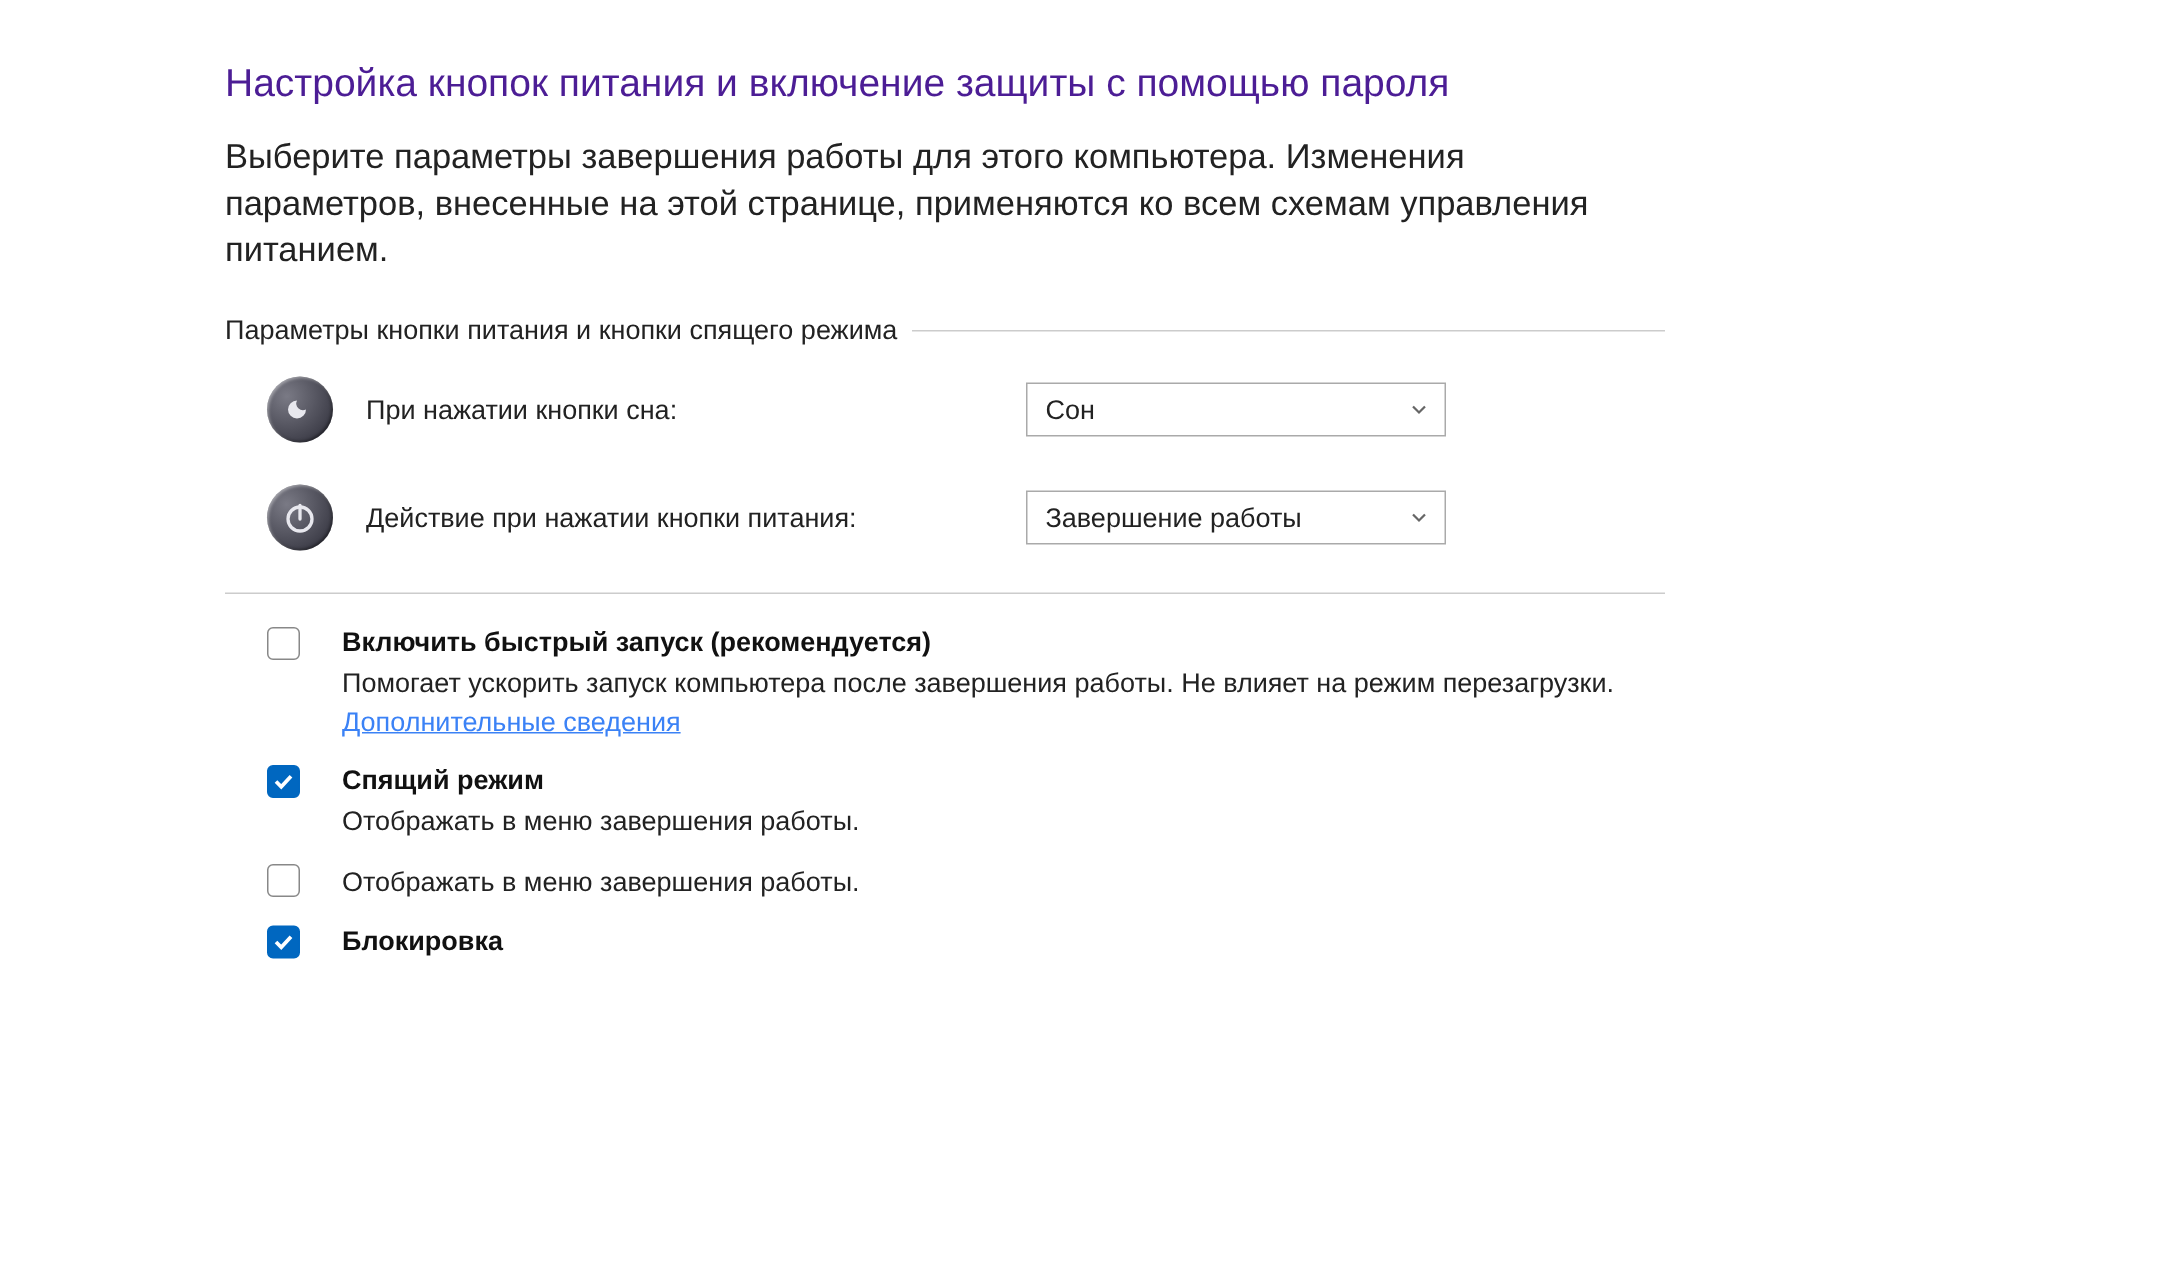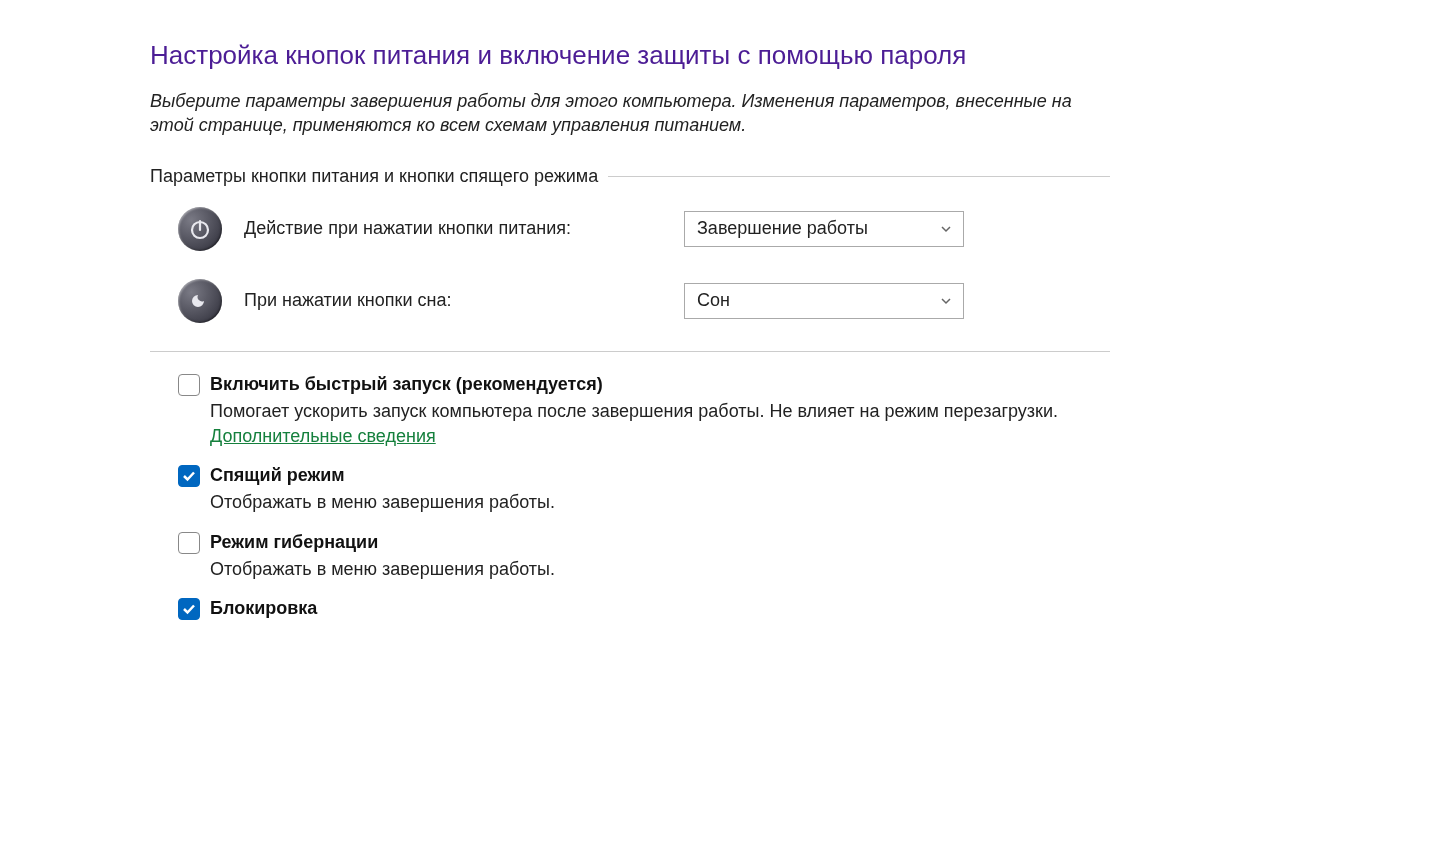--- a/index.html
+++ b/index.html
@@ -15,26 +15,25 @@
       padding: 40px 0 0 150px;
       width: 1440px;
     }
     .page-title {
       color: #4c1d95;
       font-size: 26px;
       font-weight: 400;
       margin-bottom: 18px;
     }
     .page-description {
-      font-size: 18px;
+      font-size: 23px;
       color: #222;
       line-height: 1.35;
       max-width: 960px;
       margin-bottom: 28px;
-      font-style: italic;
     }
     .section {
       margin-bottom: 28px;
     }
     .section-header {
       display: flex;
       align-items: center;
       margin-bottom: 20px;
       width: 960px;
       justify-content: space-between;
@@ -101,20 +100,21 @@
       height: 12px;
       stroke: #666;
       stroke-width: 1.5;
       fill: none;
     }
     .checkbox-item {
       display: flex;
       padding-left: 28px;
       margin-bottom: 14px;
       max-width: 960px;
+      gap: 18px;
     }
     .checkbox {
       width: 22px;
       height: 22px;
       border: 1.5px solid #888;
       border-radius: 4px;
       flex-shrink: 0;
       margin-right: 10px;
       margin-top: 2px;
       display: flex;
@@ -142,71 +142,71 @@
       color: #111;
       line-height: 1.4;
     }
     .checkbox-desc {
       font-size: 18px;
       color: #222;
       line-height: 1.4;
       margin-top: 2px;
     }
     .link {
-      color: #15803d;
+      color: #3b82f6;
       text-decoration: underline;
       cursor: pointer;
     }
   </style>
 </head>
 <body>
 
 <h1 class="page-title">Настройка кнопок питания и включение защиты с помощью пароля</h1>
 <p class="page-description">Выберите параметры завершения работы для этого компьютера. Изменения параметров, внесенные на этой странице, применяются ко всем схемам управления питанием.</p>
 
 <div class="section">
   <div class="section-header">
     <span class="section-title">Параметры кнопки питания и кнопки спящего режима</span>
     <div class="section-divider"></div>
+  </div>
+
+  <div class="button-row">
+    <div class="icon-circle">
+      <svg viewBox="0 0 24 24">
+          <path d="M16 12 A6 6 0 1 1 10 6 A4.5 4.5 0 0 0 16 12 Z" fill="#e8e8ee"></path>
+        </svg>
+    </div>
+    <span class="button-label">При нажатии кнопки сна:</span>
+    <div class="dropdown">
+      <span>Сон</span>
+      <span class="dropdown-chevron">
+        <svg viewBox="0 0 12 12">
+            <polyline points="2,4 6,8 10,4"></polyline>
+          </svg>
+      </span>
+    </div>
   </div>
 
   <div class="button-row">
     <div class="icon-circle">
       <svg viewBox="0 0 24 24">
           <circle cx="12" cy="13" r="8" fill="none" stroke="#e8e8ee" stroke-width="2.2"></circle>
           <line x1="12" y1="4" x2="12" y2="13" stroke="#e8e8ee" stroke-width="2.2" stroke-linecap="round"></line>
         </svg>
     </div>
     <span class="button-label">Действие при нажатии кнопки питания:</span>
     <div class="dropdown">
       <span>Завершение работы</span>
       <span class="dropdown-chevron">
         <svg viewBox="0 0 12 12">
             <polyline points="2,4 6,8 10,4"></polyline>
           </svg>
       </span>
     </div>
   </div>
-
-  <div class="button-row">
-    <div class="icon-circle">
-      <svg viewBox="0 0 24 24">
-          <path d="M16 12 A6 6 0 1 1 10 6 A4.5 4.5 0 0 0 16 12 Z" fill="#e8e8ee"></path>
-        </svg>
-    </div>
-    <span class="button-label">При нажатии кнопки сна:</span>
-    <div class="dropdown">
-      <span>Сон</span>
-      <span class="dropdown-chevron">
-        <svg viewBox="0 0 12 12">
-            <polyline points="2,4 6,8 10,4"></polyline>
-          </svg>
-      </span>
-    </div>
-  </div>
 </div>
 
 <div class="section">
   <div class="section-header">
     <div class="section-divider"></div>
   </div>
 
   <div class="checkbox-item">
     <div class="checkbox"></div>
     <div class="checkbox-content">
@@ -225,21 +225,20 @@
     </div>
     <div class="checkbox-content">
       <div class="checkbox-label">Спящий режим</div>
       <div class="checkbox-desc">Отображать в меню завершения работы.</div>
     </div>
   </div>
 
   <div class="checkbox-item">
     <div class="checkbox"></div>
     <div class="checkbox-content">
-      <div class="checkbox-label">Режим гибернации</div>
       <div class="checkbox-desc">Отображать в меню завершения работы.</div>
     </div>
   </div>
 
   <div class="checkbox-item">
     <div class="checkbox checked">
       <svg viewBox="0 0 14 14">
           <polyline points="2,7 5.5,10.5 12,3.5"></polyline>
         </svg>
     </div>

